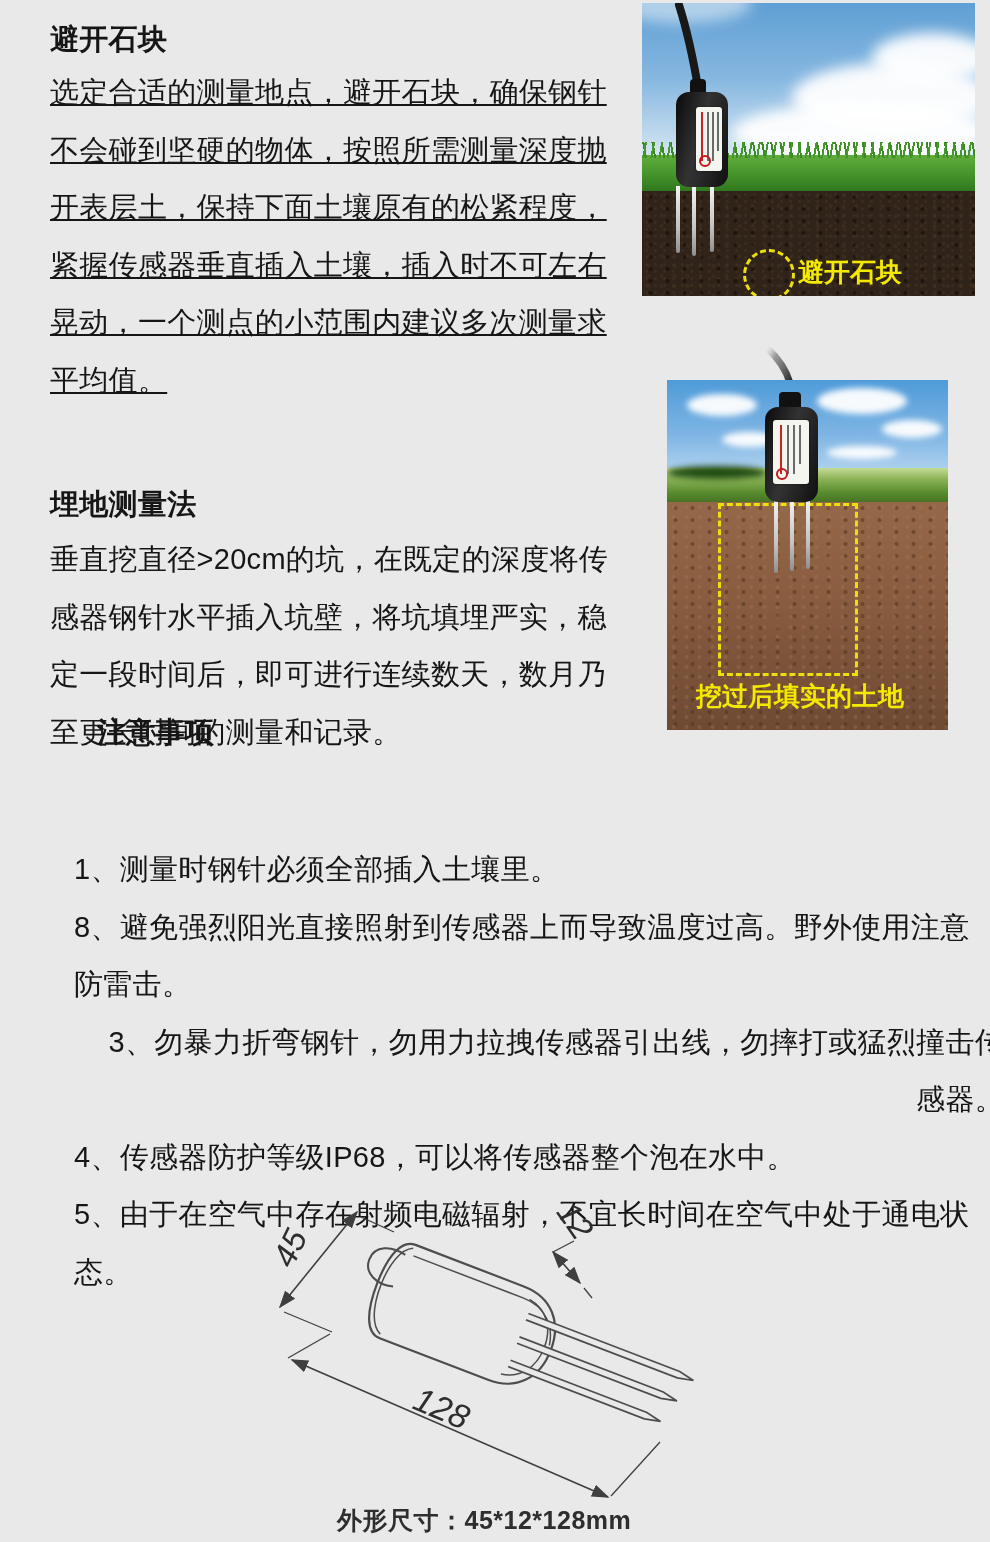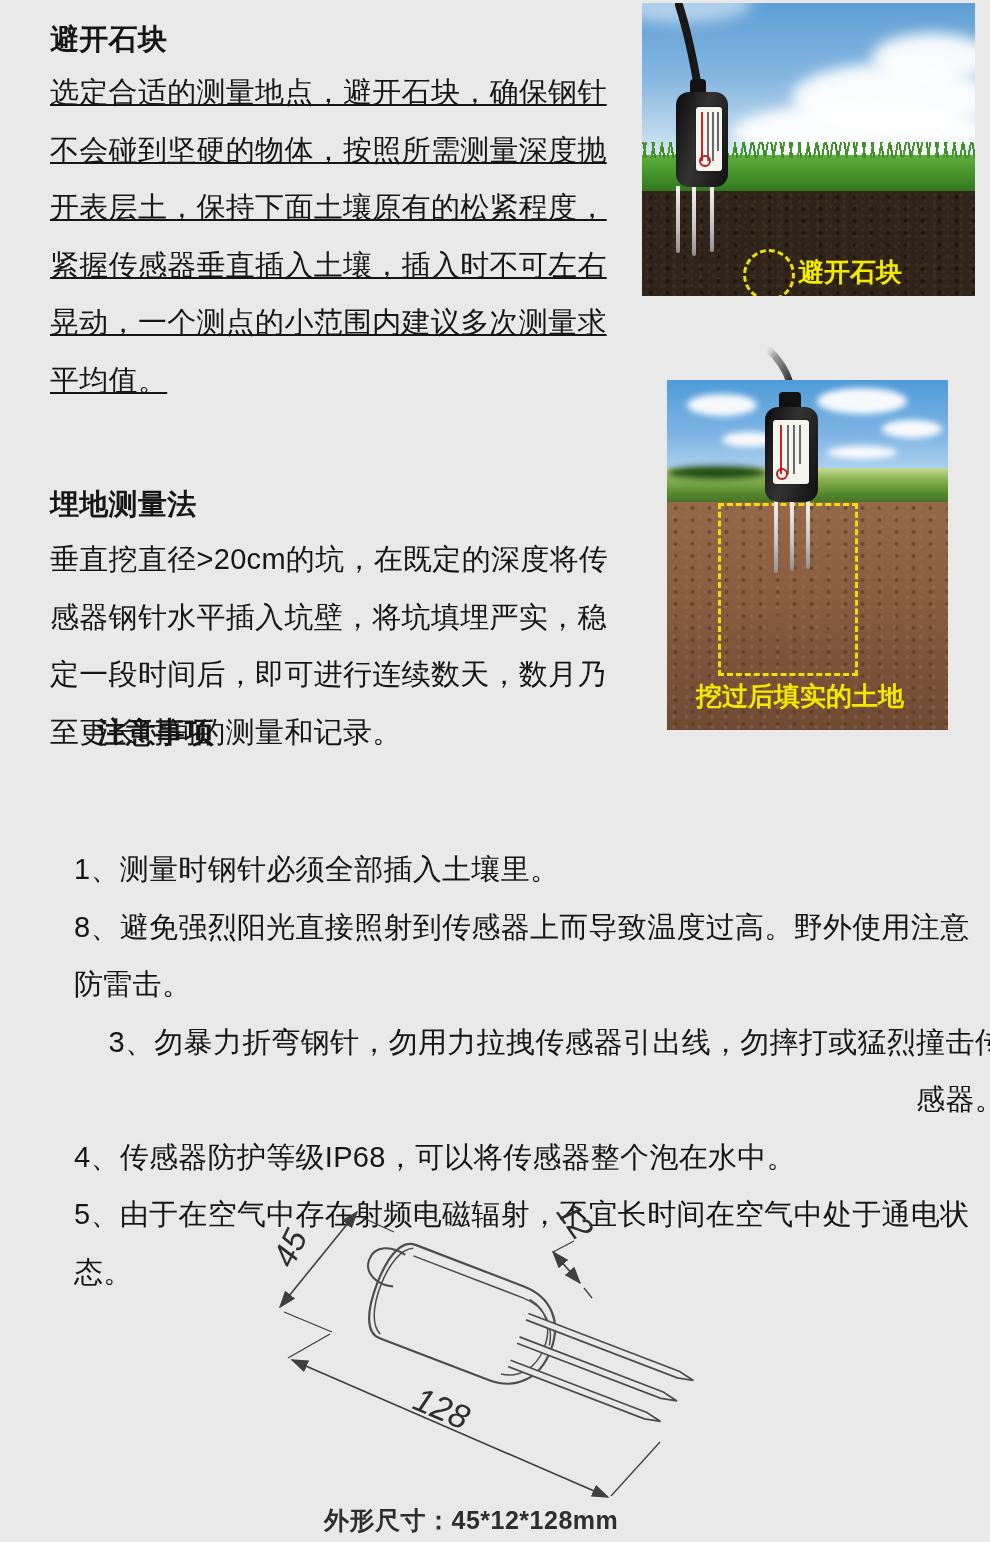--- a/index.html
+++ b/index.html
@@ -41,21 +41,21 @@
   .p2-soil{position:absolute;left:0;right:0;top:122px;bottom:0;
       background-image:radial-gradient(circle,#a5765455 1.6px,transparent 2.4px),
                        radial-gradient(circle,#4f331f88 1.6px,transparent 2.4px),
                        linear-gradient(180deg,#96684a 0%,#8a5d40 40%,#6e4a33 100%);
       background-size:13px 10px,17px 12px,100% 100%;}
   .pit{position:absolute;left:51px;top:123px;width:134px;height:167px;border:3px dashed #ecdf0b;}
   .cable-svg{position:absolute;}
   
   .dim-svg{position:absolute;left:240px;top:1195px;}
   .dim-num{font-family:"Liberation Sans",sans-serif;font-style:italic;fill:#2e2e2e;}
-  .caption{position:absolute;left:324px;top:1504px;font-size:25px;font-weight:700;color:#2e2e2e;letter-spacing:0.5px;}
+  .caption{position:absolute;left:337px;top:1504px;font-size:25px;font-weight:700;color:#2e2e2e;letter-spacing:0.5px;}
 </style>
 </head>
 <body>
 
 <div class="page">
 
   <div class="tblock title" style="top:11px;">避开石块</div>
   <div class="tblock" style="top:64px;width:640px;text-decoration:underline;">选定合适的测量地点，避开石块，确保钢针
 不会碰到坚硬的物体，按照所需测量深度抛
 开表层土，保持下面土壤原有的松紧程度，

